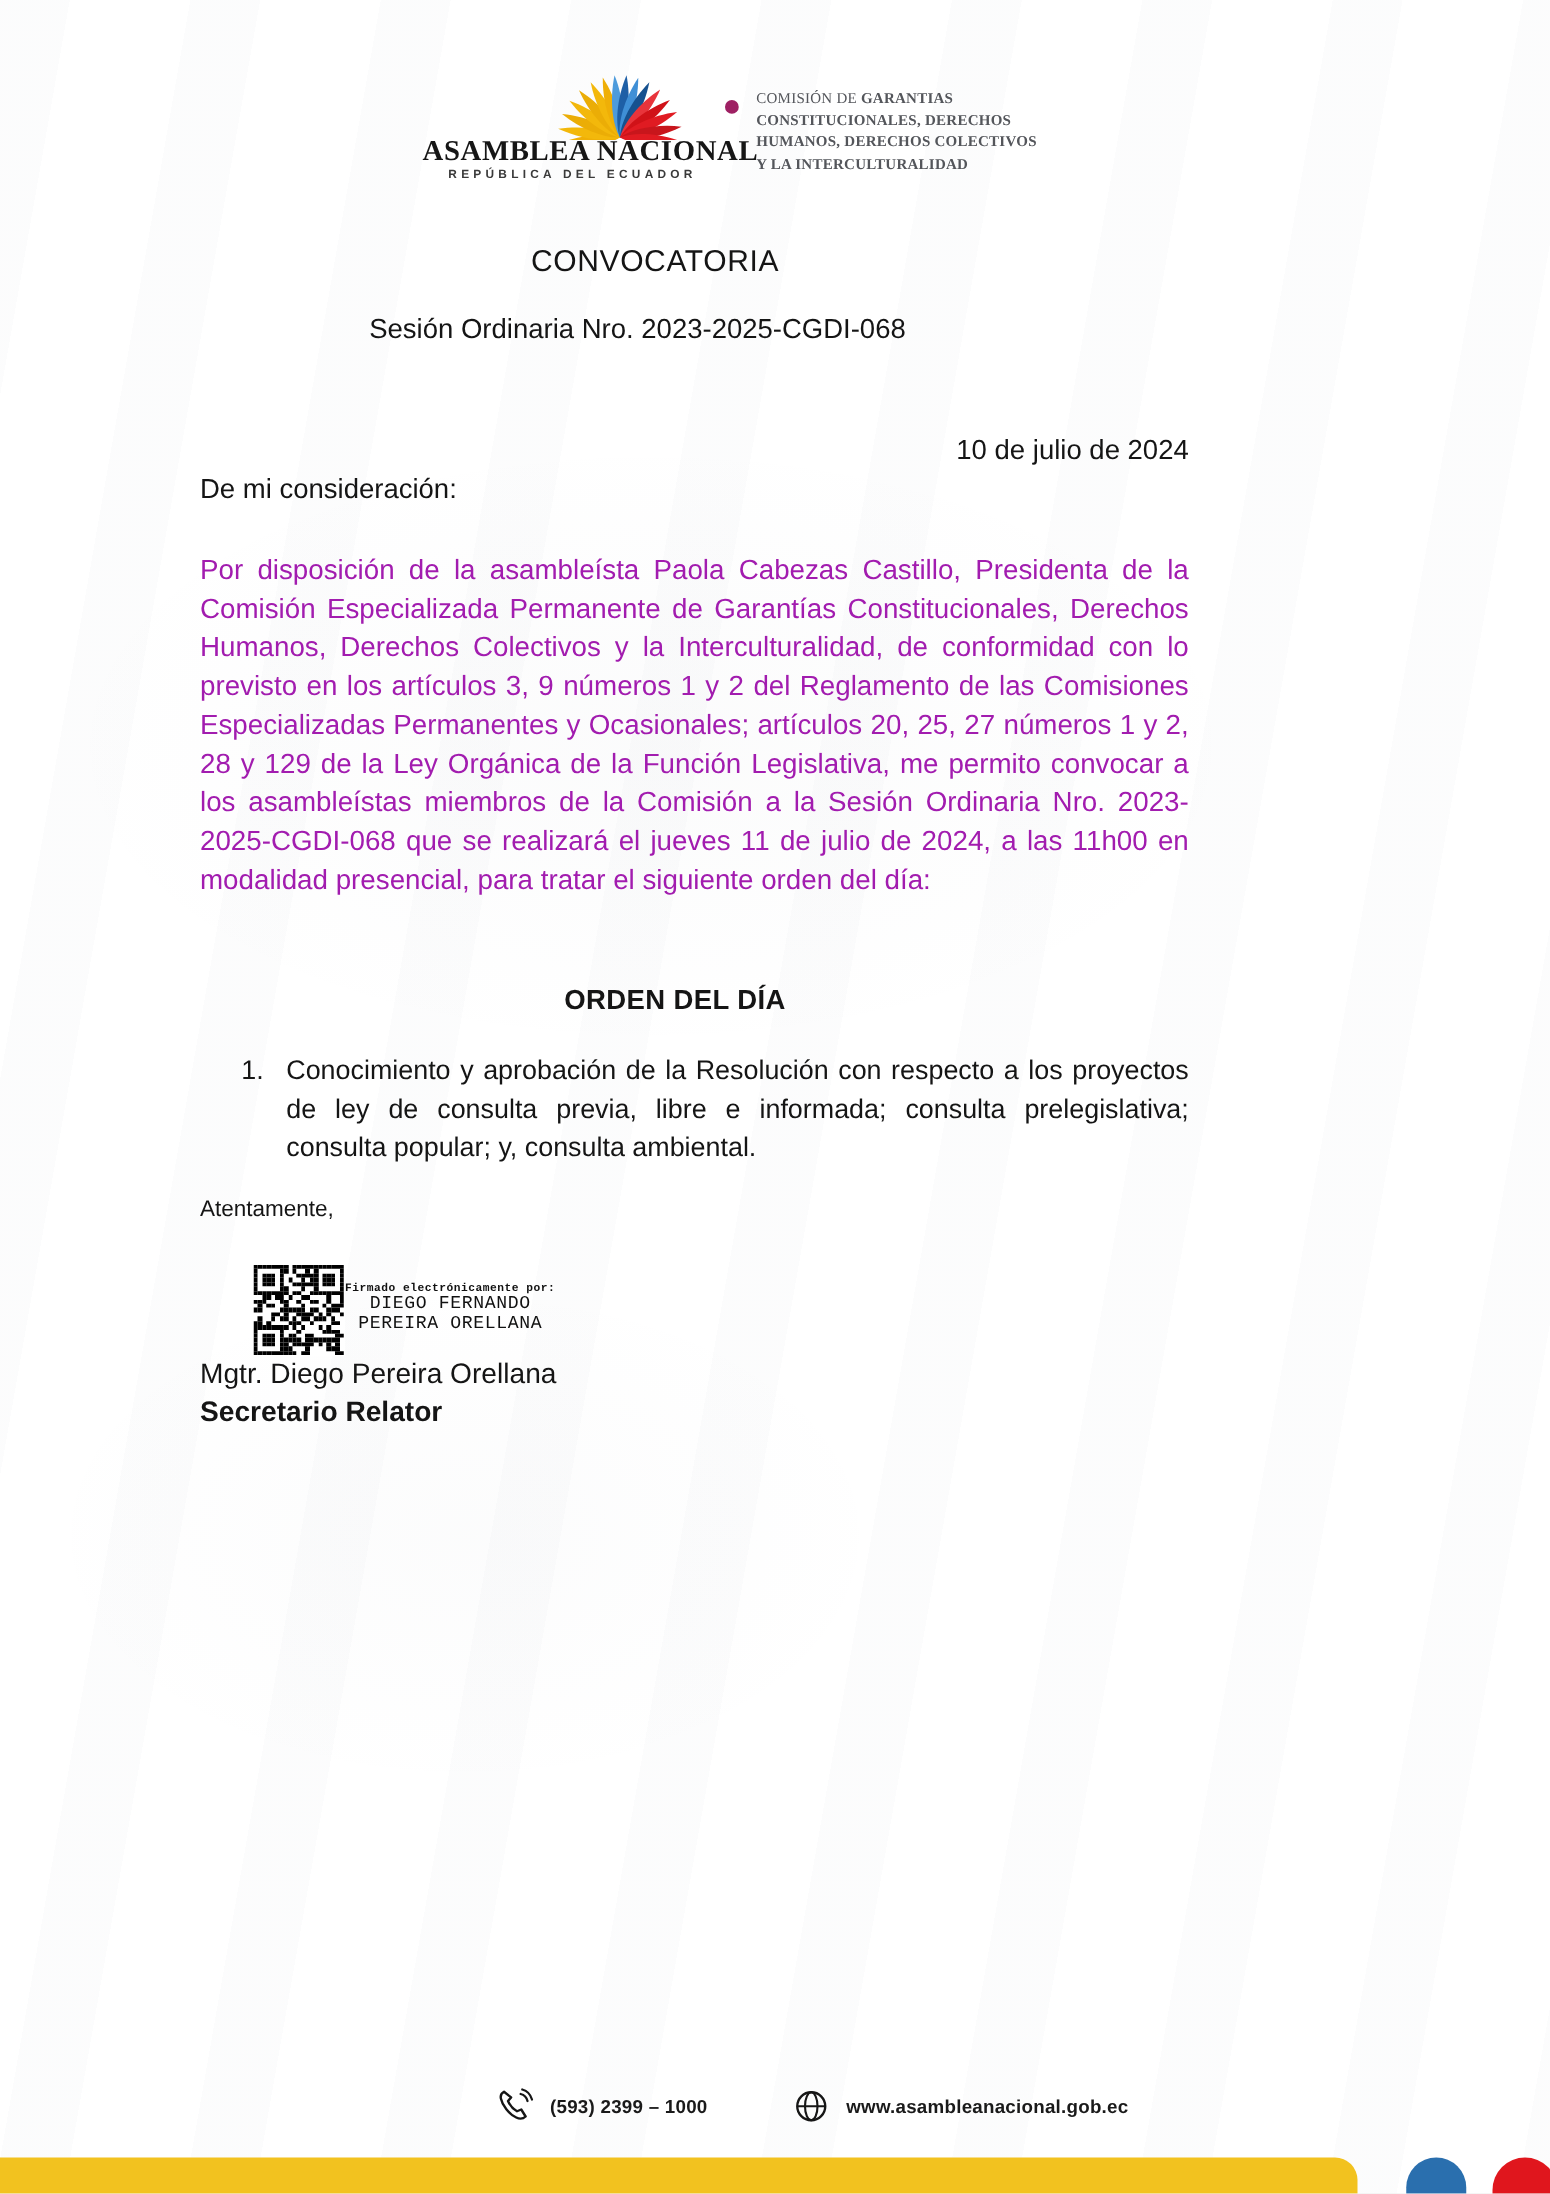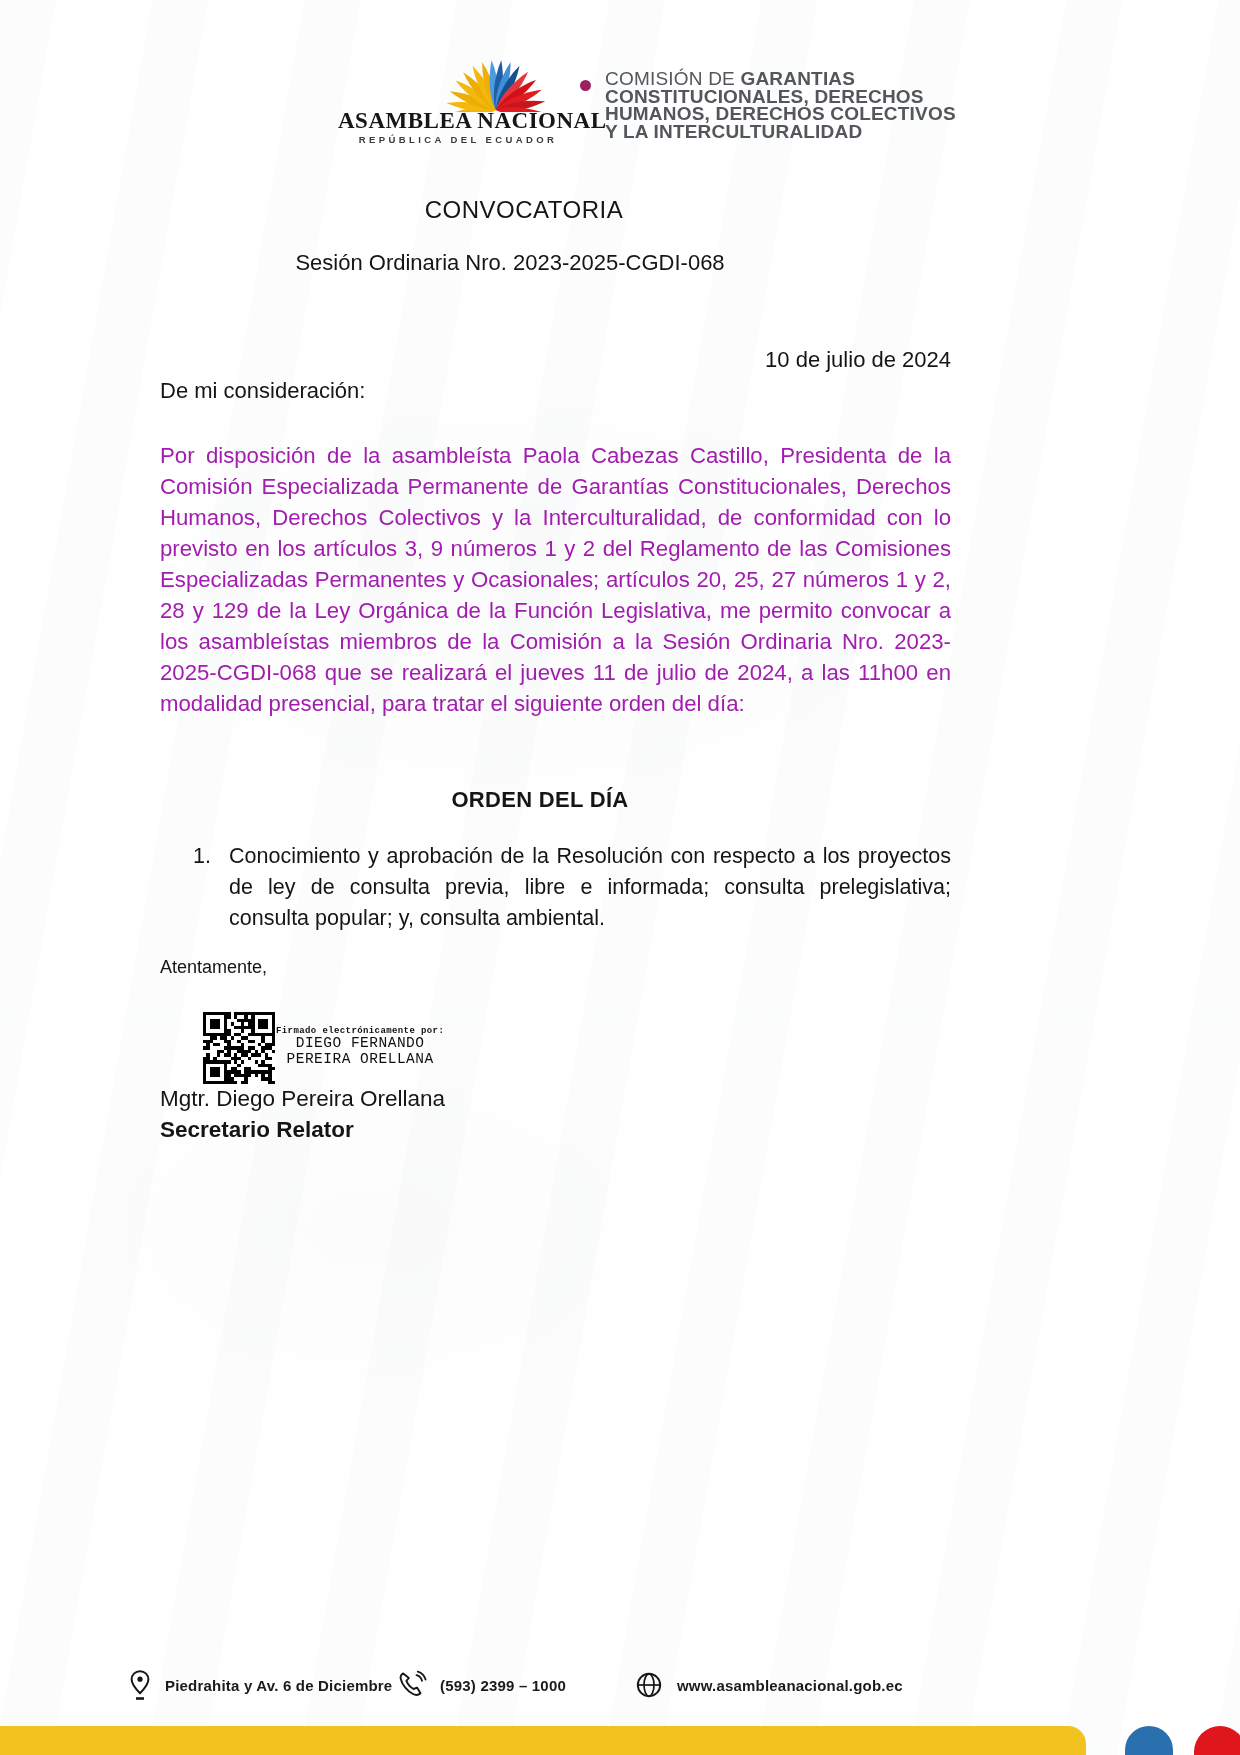--- a/index.html
+++ b/index.html
@@ -26,22 +26,22 @@
   }
   .logo-subtitle{
     left:338px;top:134px;width:240px;text-align:center;white-space:nowrap;
     font-size:9.5px;font-weight:bold;letter-spacing:3.4px;color:#3a3a3a;
   }
   .commission{left:580px;top:70px;}
   .commission .bullet{
     position:absolute;left:0;top:10px;width:11px;height:11px;border-radius:50%;
   }
   .commission .lines{
-    margin-left:25px;font-size:19px;line-height:17.5px;font-weight:bold;
-    color:#54565B;letter-spacing:0.2px;white-space:nowrap;
+    margin-left:25px;font-size:12px;line-height:17.5px;font-weight:bold;
+    color:#54565B;letter-spacing:0.2px;white-space:nowrap;font-family:Liberation Serif, serif;
   }
   .commission .reg{font-weight:normal;}
 
   
   .doc-title{left:0;top:196px;width:1048px;text-align:center;font-size:24px;letter-spacing:0.5px;}
   .session-line{left:0;top:250px;width:1020px;text-align:center;font-size:22px;}
   .date-line{left:160px;top:347px;width:791px;text-align:right;font-size:22px;}
   .salutation{left:160px;top:378px;font-size:22px;text-align:center;}
   .body-par{
     left:160px;top:440px;width:791px;font-size:22.2px;line-height:31px;
@@ -582,28 +582,20 @@
 
   <div class="abs sig-text">
     <div class="sig-label">Firmado electrónicamente por:</div>
     <div class="sig-name">DIEGO FERNANDO</div>
     <div class="sig-name">PEREIRA ORELLANA</div>
   </div>
 
   <div class="abs sig-person">Mgtr. Diego Pereira Orellana</div>
   <div class="abs sig-role">Secretario Relator</div>
 
-  <div class="abs footer-item f1">
-    <svg width="24" height="32" viewBox="0 0 24 32">
-      <path d="M12 2.2 C7.1 2.2 3.6 5.9 3.6 10.3 C3.6 15.9 12 24.2 12 24.2 C12 24.2 20.4 15.9 20.4 10.3 C20.4 5.9 16.9 2.2 12 2.2 Z" fill="none" stroke="#161616" stroke-width="2"></path>
-      <circle cx="12" cy="10.2" r="2.6" fill="#161616"></circle>
-      <line x1="8" y1="29.5" x2="16" y2="29.5" stroke="#161616" stroke-width="2.6"></line>
-    </svg>
-    <span class="txt">Piedrahita y Av. 6 de Diciembre</span>
-  </div>
 
   <div class="abs footer-item f2">
     <svg width="30" height="30" viewBox="0 0 30 30">
       <path d="M6.2 3.4 C4.4 4.4 3.2 6.3 3.7 8.8 C4.8 14.3 10.2 21.2 16 24 C18.8 25.4 21.6 25 23.5 23.2 L20 17.6 L16.6 19 C13.3 17.1 10.8 14.2 9.4 10.8 L11.9 7.9 Z" fill="none" stroke="#161616" stroke-width="1.9" stroke-linejoin="round"></path>
       <path d="M19.5 5.2 A7.5 7.5 0 0 1 25 10.8" fill="none" stroke="#161616" stroke-width="1.8" stroke-linecap="round"></path>
       <path d="M20.8 1.6 A11.5 11.5 0 0 1 28.6 9.6" fill="none" stroke="#161616" stroke-width="1.8" stroke-linecap="round"></path>
     </svg>
     <span class="txt">(593) 2399 – 1000</span>
   </div>
 

